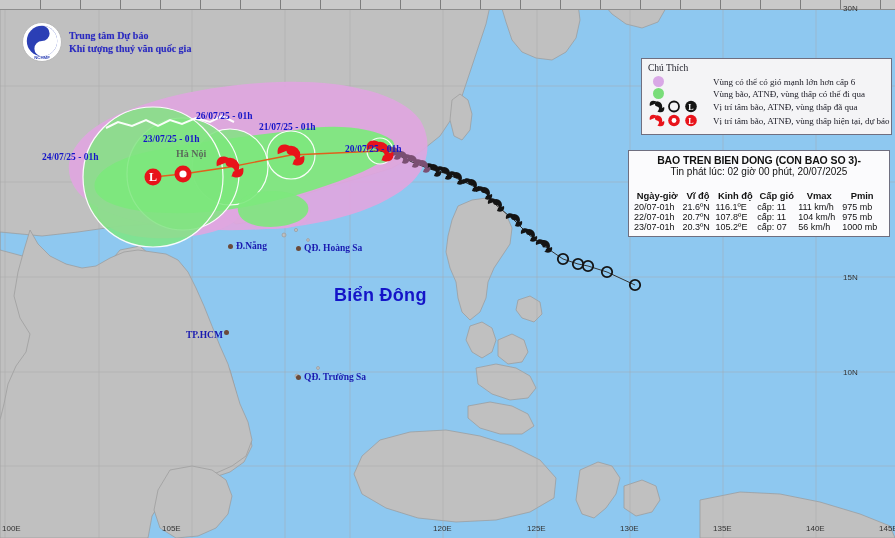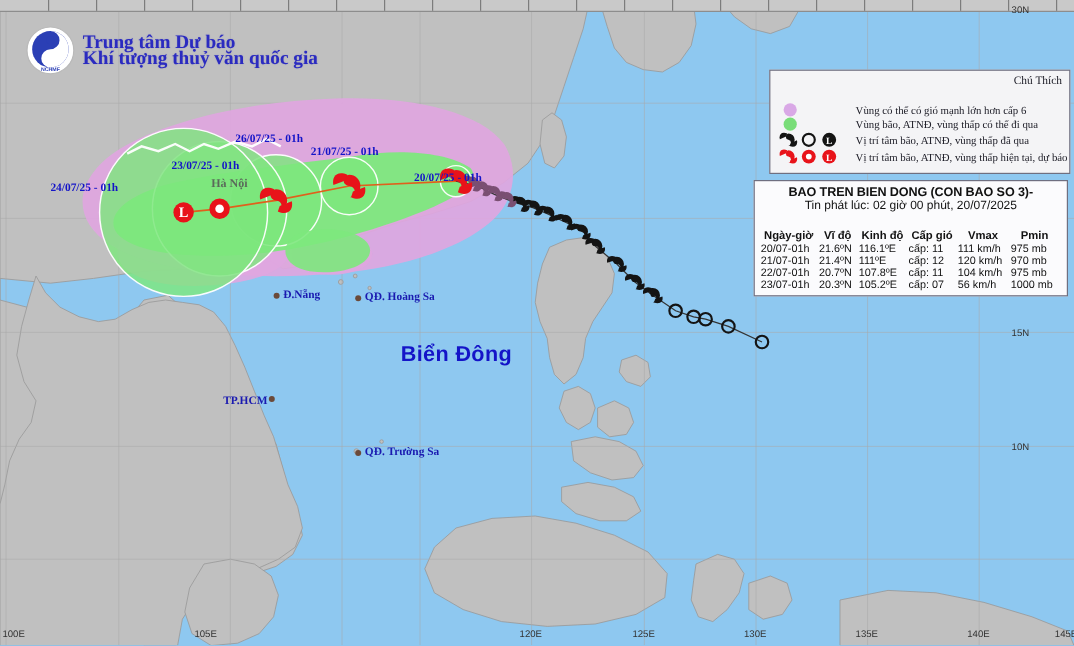--- a/index.html
+++ b/index.html
@@ -18,42 +18,42 @@
 
   
   .ruler{position:absolute;left:0;top:0;width:895px;height:9px;
          background:#c9c9c9;border-bottom:1px solid #8d8d8d;}
   .ruler i{position:absolute;top:0;width:1px;height:9px;background:#7c7c7c;}
 
   
   .logo-wrap{position:absolute;left:22px;top:22px;display:flex;align-items:center;gap:7px;}
   .logo-badge{width:38px;height:38px;border-radius:50%;background:#fff;
               border:1px solid #b9b9b9;position:relative;overflow:hidden;}
-  .logo-txt{color:#2b2bc0;font-weight:bold;font-size:16px;line-height:13px;
+  .logo-txt{color:#2b2bc0;font-weight:bold;font-size:10px;line-height:13px;
             font-family:"Liberation Serif",serif;text-shadow:0 0 1px rgba(43,43,192,.35);}
 
   
   .place{position:absolute;display:flex;align-items:center;gap:3px;
          font-family:"Liberation Serif",serif;font-weight:bold;font-size:9.5px;
          color:#1a1ab0;white-space:nowrap;text-align:center;}
   .place .dot{width:5px;height:5px;border-radius:50%;background:#6b4a3a;flex:none;}
   .bigsea{position:absolute;color:#1414c8;font-weight:bold;font-size:18px;
           font-family:Liberation Sans, sans-serif;letter-spacing:.3px;white-space:nowrap;}
   .capital{position:absolute;color:#555;font-weight:bold;font-size:10px;
            font-family:"Liberation Serif",serif;white-space:nowrap;opacity:.85;}
 
   
   .fdate{position:absolute;color:#1414c8;font-weight:bold;font-size:9.5px;
          font-family:"Liberation Serif",serif;white-space:nowrap;}
 
   
   .legend{position:absolute;left:641px;top:58px;width:251px;
           background:#f4f4f6;border:1px solid #6f6f80;box-sizing:border-box;
           padding:4px 6px 6px 6px;}
-  .legend-title{text-align:right;font-size:9.5px;color:#20202a;margin-bottom:13px;
+  .legend-title{text-align:left;font-size:9.5px;color:#20202a;margin-bottom:3px;
                 font-family:"Liberation Serif",serif;}
   .lrow{display:flex;align-items:center;gap:5px;margin:1px 0;}
   .lsym{width:60px;display:flex;align-items:center;gap:3px;flex:none;justify-content:flex-start;}
   .ltxt{font-size:9px;color:#20202a;font-family:"Liberation Serif",serif;white-space:nowrap;}
   .cdot{width:11px;height:11px;border-radius:50%;display:inline-block;margin-left:5px;}
 
   
   .infobox{position:absolute;left:628px;top:150px;width:262px;
            background:#fbfbfd;border:1px solid #6f6f80;box-sizing:border-box;
            padding:3px 5px 4px 5px;}
@@ -465,28 +465,20 @@
       <tbody>
         <tr>
           <td>20/07-01h</td>
           <td>21.6ºN</td>
           <td>116.1ºE</td>
           <td>cấp: 11</td>
           <td>111 km/h</td>
           <td>975 mb</td>
         </tr>
         <tr>
-          <td>21/07-01h</td>
-          <td>21.4ºN</td>
-          <td>111ºE</td>
-          <td>cấp: 12</td>
-          <td>120 km/h</td>
-          <td>970 mb</td>
-        </tr>
-        <tr>
           <td>22/07-01h</td>
           <td>20.7ºN</td>
           <td>107.8ºE</td>
           <td>cấp: 11</td>
           <td>104 km/h</td>
           <td>975 mb</td>
         </tr>
         <tr>
           <td>23/07-01h</td>
           <td>20.3ºN</td>

